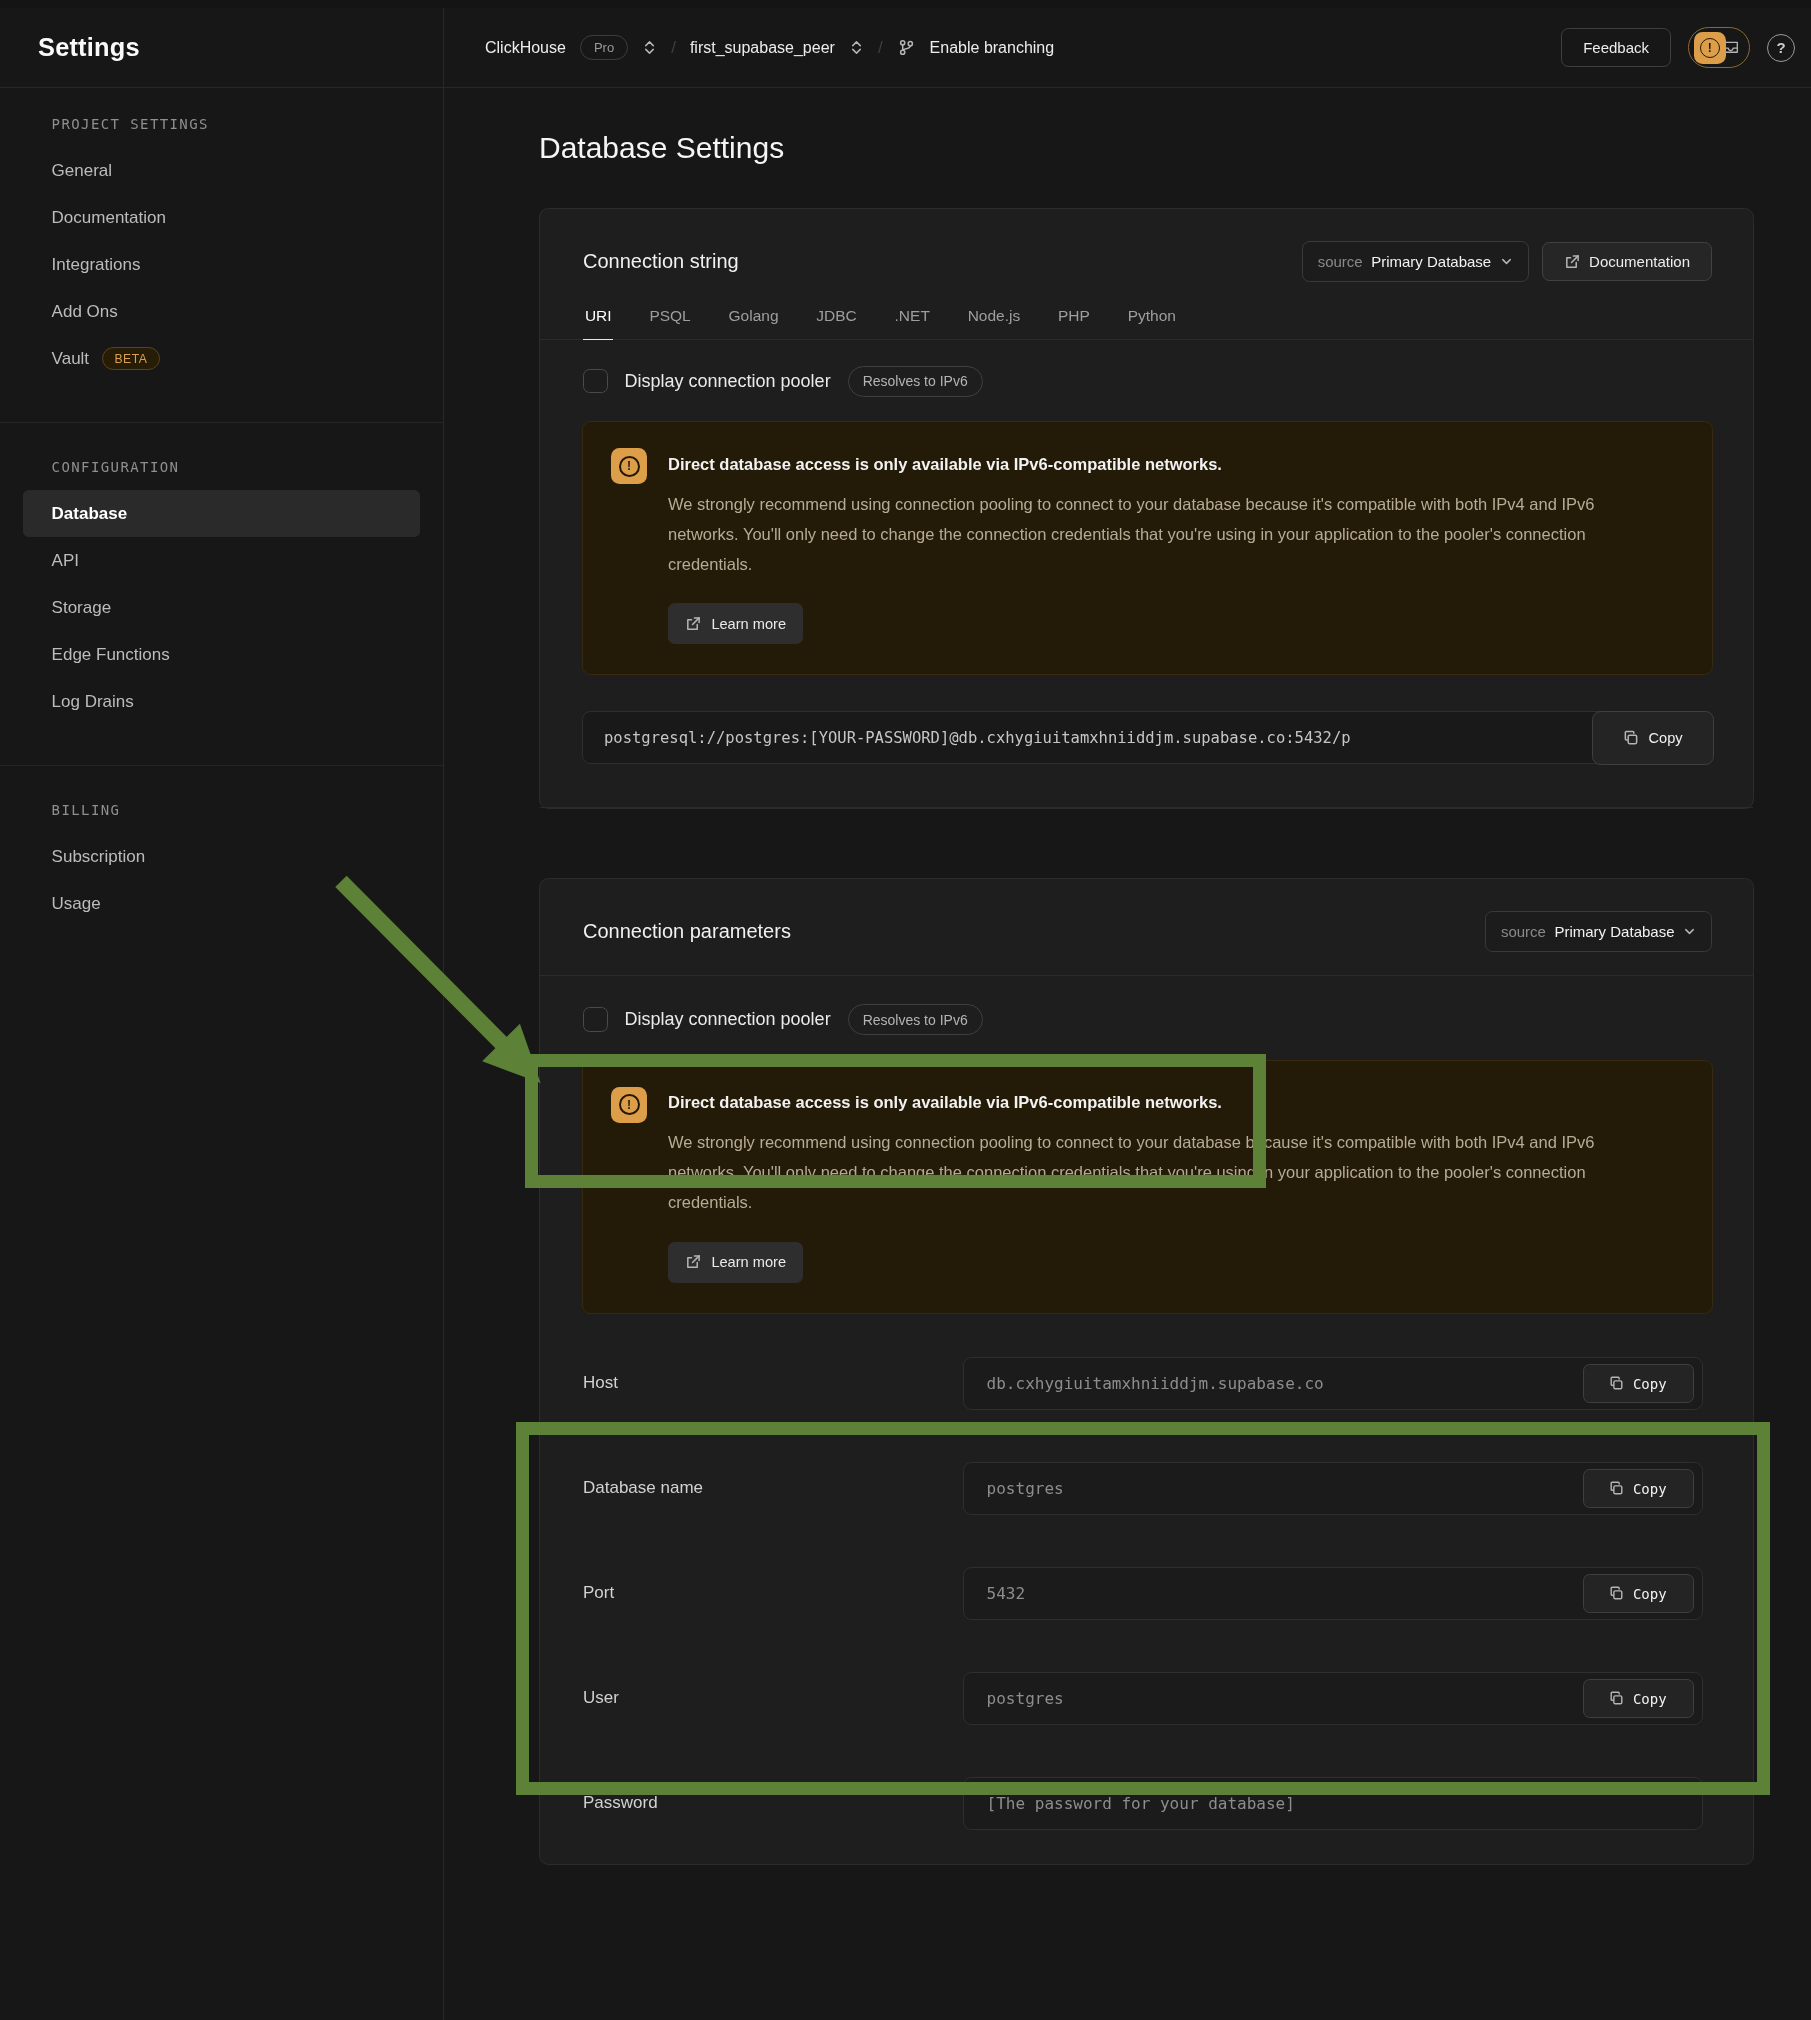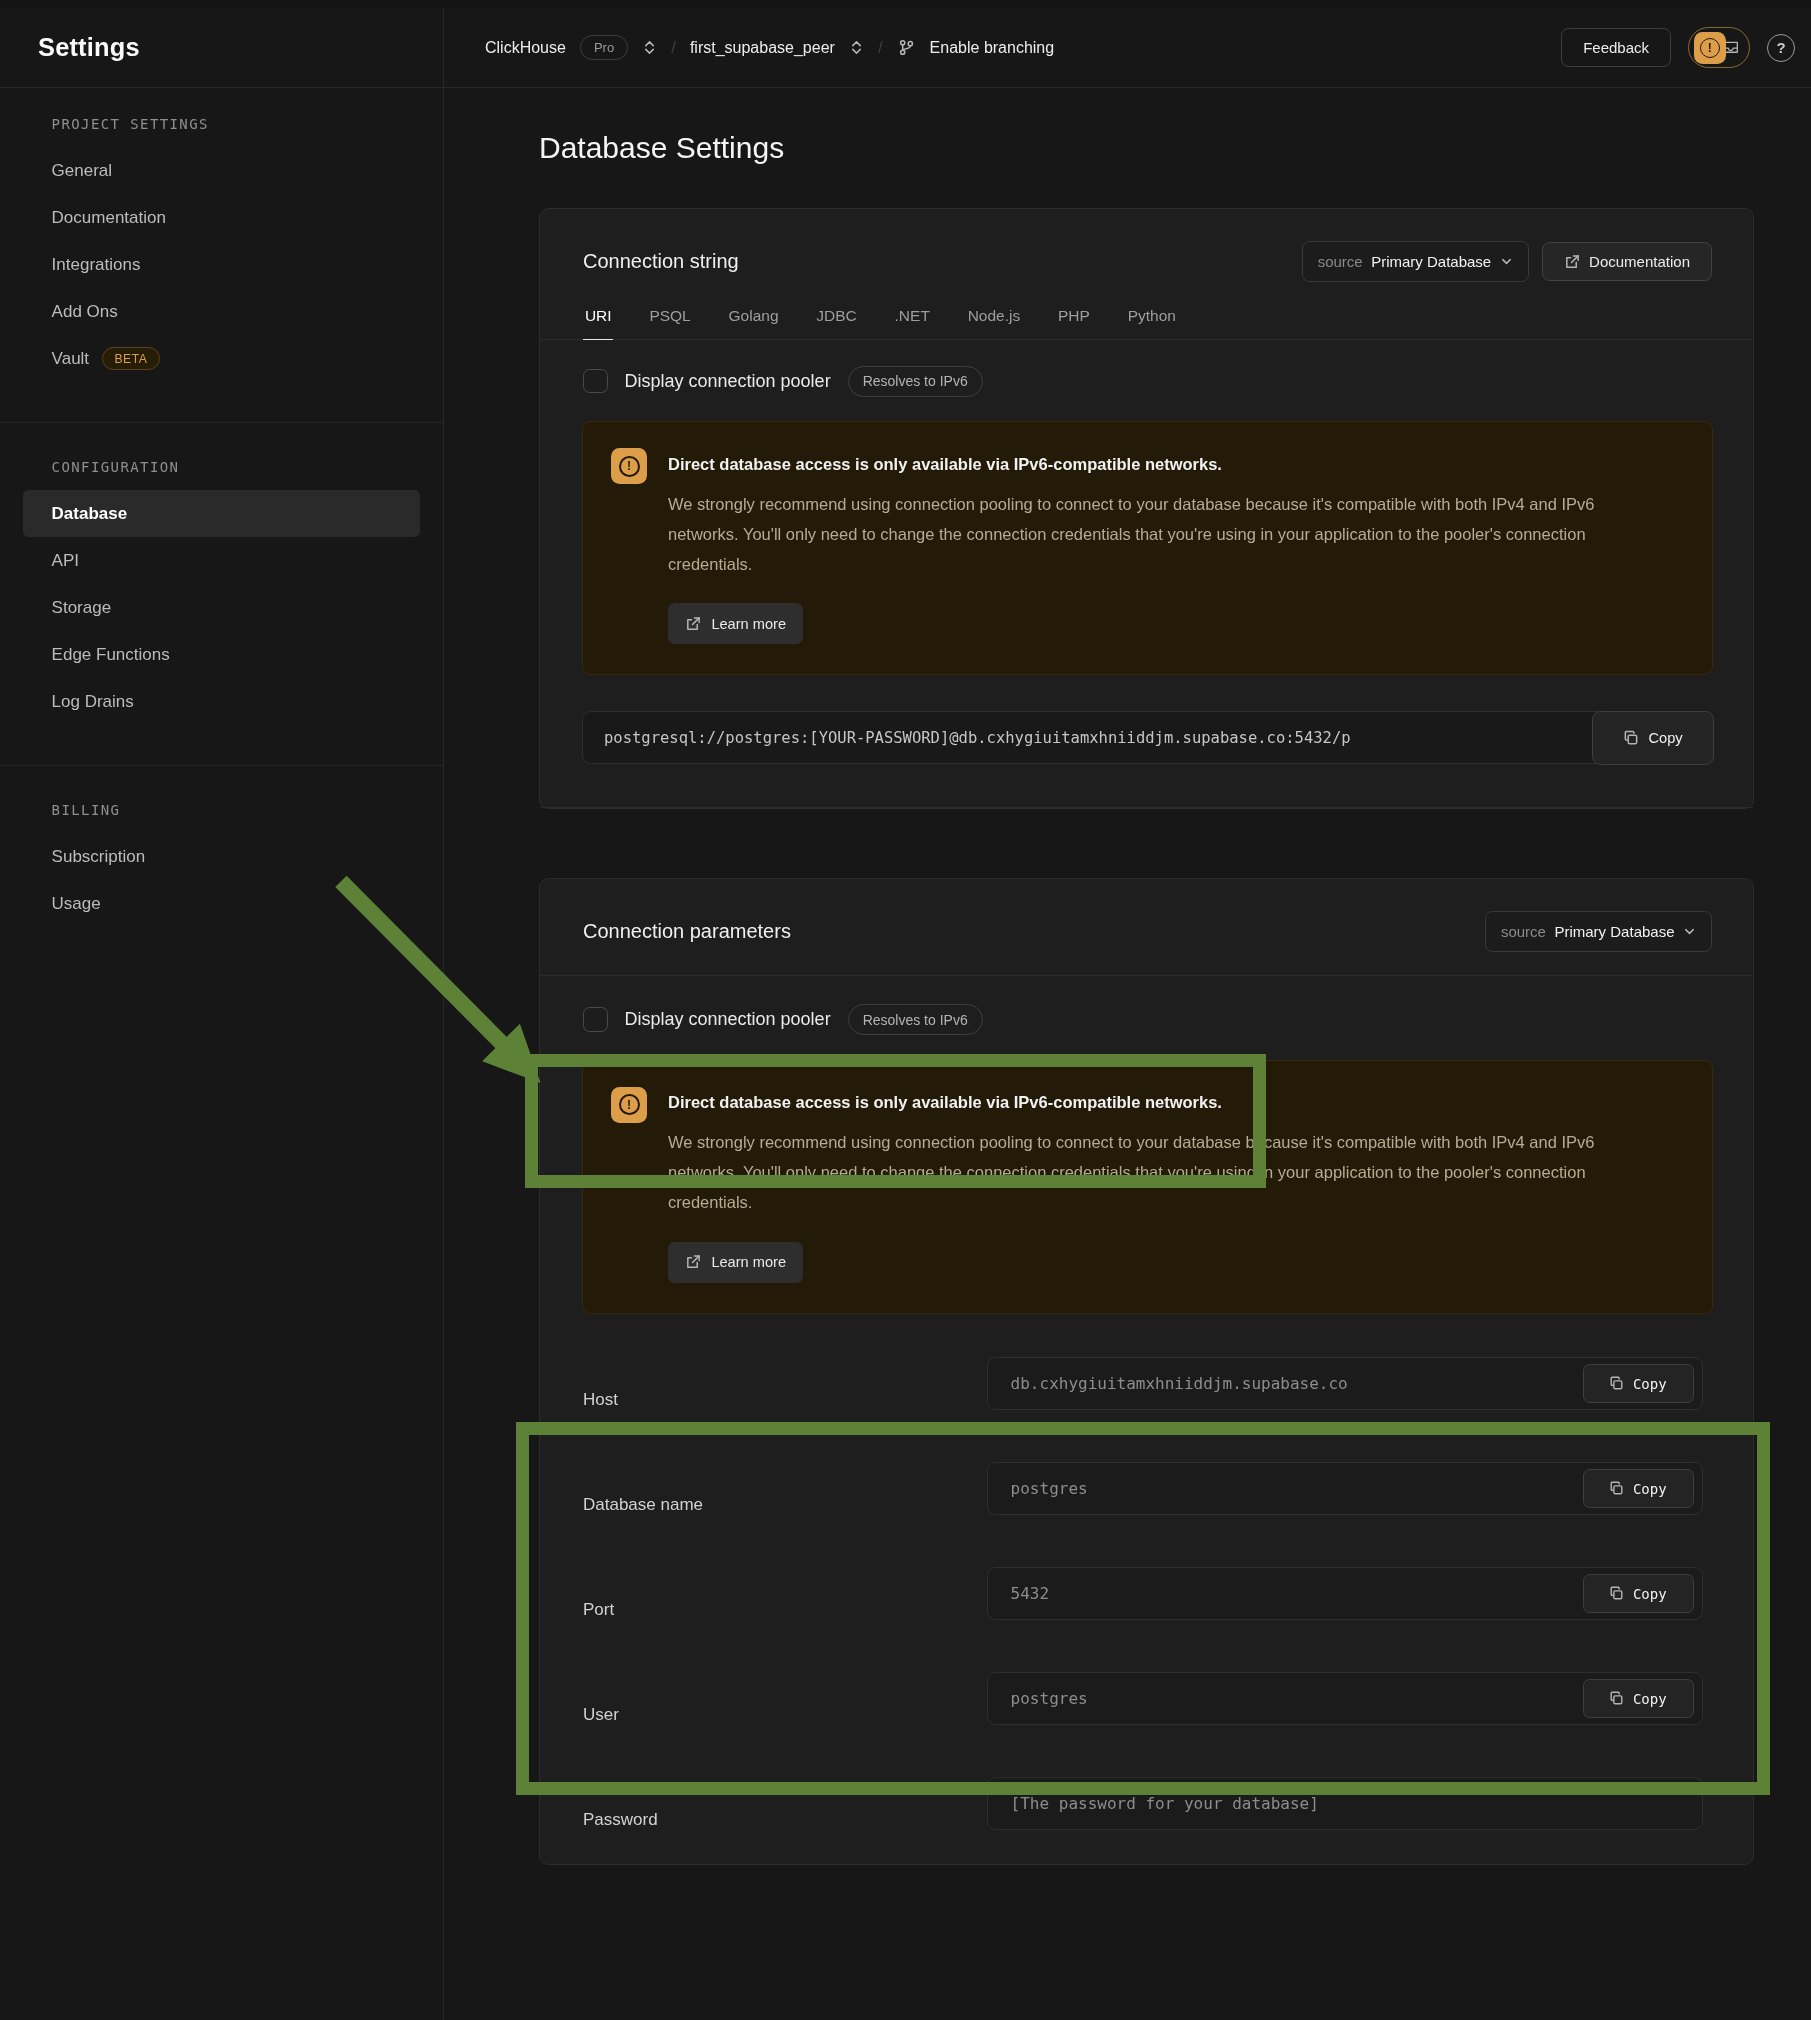--- a/index.html
+++ b/index.html
@@ -90,21 +90,21 @@
               display:flex; align-items:center; padding:0 141px 0 21px; overflow:hidden;
               font-family:"DejaVu Sans Mono", monospace; font-size:15.5px; color:#c6c6c6; white-space:nowrap; }
   .copy-btn { position:absolute; right:-0.9px; top:-0.9px; bottom:-0.9px; width:122px; background:#242424;
               border:0.9px solid #3f3f3f; border-radius:8.5px; display:flex; align-items:center; justify-content:center;
               gap:9.4px; color:#f2f2f2; font-size:14.6px; font-family:inherit; cursor:pointer; }
   .card-divider { border-top:0.9px solid #2b2b2b; margin-top:43px; }
   .card-foot { display:flex; align-items:center; gap:13px; padding:22.6px 43px 26px; color:#a2a2a2;
                font-size:15.5px; cursor:pointer; }
 
   .fields { padding:43px 50px 34px 43px; }
-  .field-row { display:flex; align-items:flex-end; margin-bottom:52px;gap:24px; }
+  .field-row { display:flex; align-items:center; margin-bottom:52px; }
   .field-row:last-child { margin-bottom:0; }
   .field-label { flex:0 0 380px; font-size:17px; color:#d2d2d2; }
   .field-box { flex:1; height:53px; background:#1b1b1b; border:0.9px solid #2f2f2f; border-radius:8.5px;
                position:relative; display:flex; align-items:center; padding:0 132px 0 22.6px;
                font-family:"DejaVu Sans Mono", monospace; font-size:16px; color:#8d8d8d;
                white-space:nowrap; overflow:hidden; }
   .field-copy { position:absolute; right:8.5px; top:6.6px; height:39px; width:111px; background:#242424;
                 border:0.9px solid #3f3f3f; border-radius:6.6px; display:flex; align-items:center; justify-content:center;
                 gap:8.5px; color:#f2f2f2; font-size:14px; font-family:inherit; cursor:pointer; }
 

